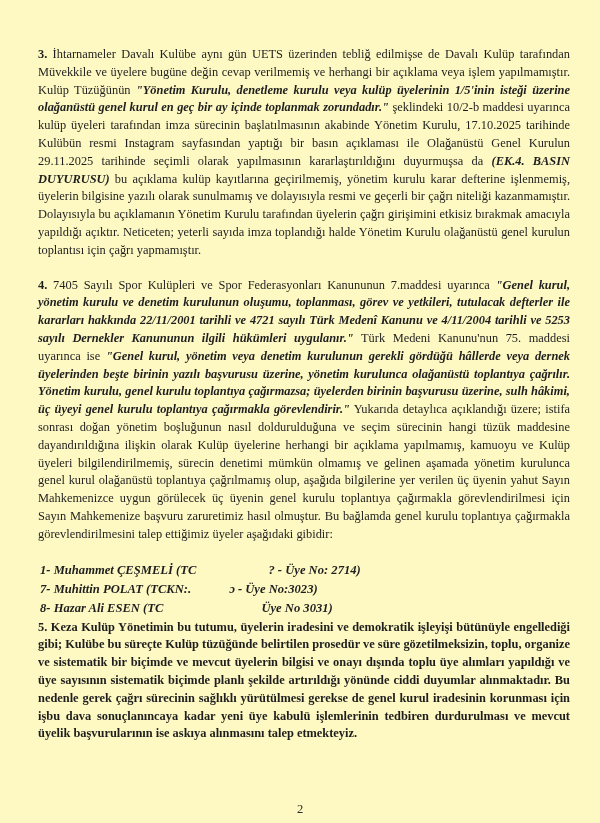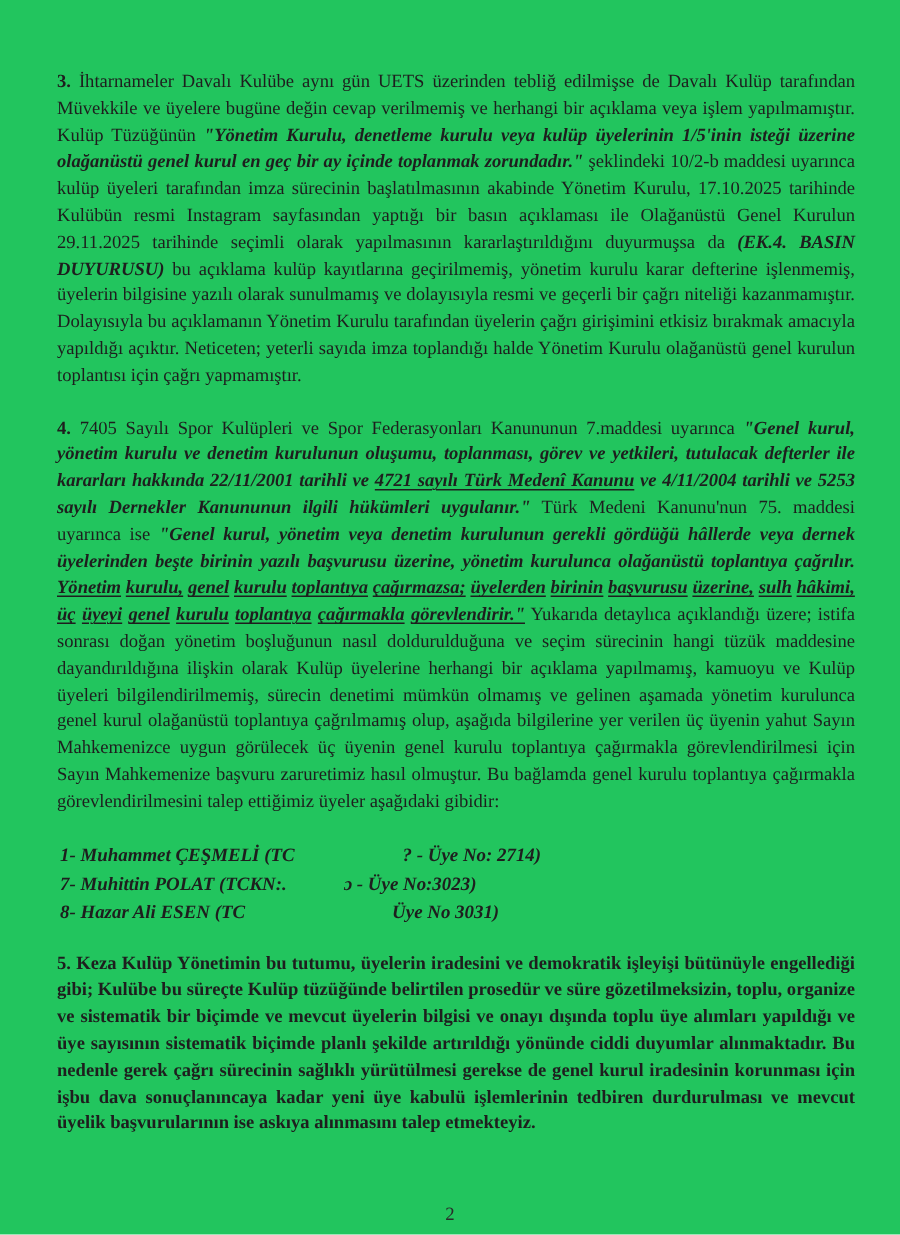--- a/index.html
+++ b/index.html
@@ -1,38 +1,38 @@
 <!DOCTYPE html>
 <html lang="tr"><head>
 <meta charset="utf-8">
 <style>
   html,body{margin:0;padding:0;background:#ffffff;}
   .page{
     position:relative;
     width:600px;height:823px;
-    background:#22c55e;
+    background:#fef9c3;
     overflow:hidden;
     font-family:"Liberation Serif", serif;
     color:#1e1e1e;
   }
   .content{
     position:absolute;
     left:38px;right:30px;top:46px;
     font-size:12.4px;
     line-height:17.8px;
   }
   p.para{
     margin:0 0 17px 0;
     text-align:justify;
     text-justify:inter-word;
   }
   .b{font-weight:bold;}
   .i{font-style:italic;}
-  .u,.uw{text-decoration:underline;text-underline-offset:2px;text-decoration-thickness:1px;}
-  .members{margin:2px 0 16px 2px;}
+  .u,.uw{text-underline-offset:2px;text-decoration-thickness:1px;}
+  .members{margin:2px 0 1px 2px;}
   .member-row{
     white-space:nowrap;
     line-height:19px;
     font-weight:bold;
     font-style:italic;
     font-size:12.6px;
   }
   .gap{display:inline-block;height:1px;}
   .member-row:nth-child(1) .gap{width:72px;}
   .member-row:nth-child(2) .gap{width:38px;}

